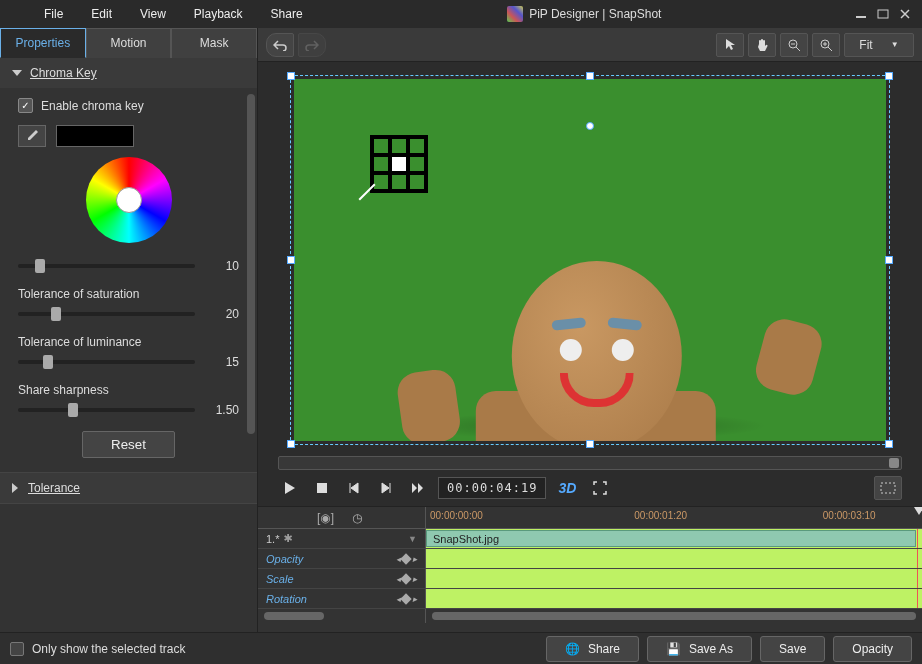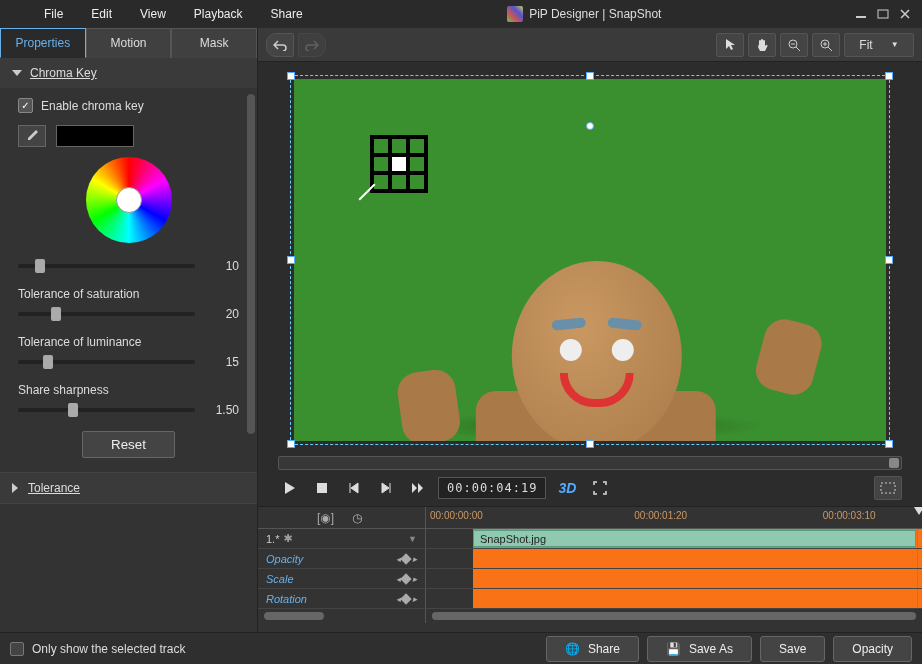--- a/index.html
+++ b/index.html
@@ -83,21 +83,21 @@
 .ruler-ticks { flex:1; position:relative; font-size:10px; color:#c96; }
 .tick{position:absolute;top:3px}
 .playhead{position:absolute;right:0;top:0;bottom:0;width:10px}
 .playhead::before{content:"";position:absolute;top:0;left:2px;width:0;height:0;border-left:5px solid transparent;border-right:5px solid transparent;border-top:8px solid #ddd}
 .tl-row { height:20px; display:flex; border-bottom:1px solid #444; }
 .tl-row-head { width:168px; display:flex; align-items:center; padding:0 8px; color:#ccc; border-right:1px solid #555; gap:4px; font-size:11px; }
 .tl-row-head.prop { color:#6ab0e8; font-style:italic; justify-content:space-between; }
 .kf-ctrl { display:flex; gap:2px; align-items:center; color:#aaa; font-size:9px; }
 .kf-ctrl span{cursor:pointer}
 .diamond{width:8px;height:8px;background:#aaa;transform:rotate(45deg);display:inline-block}
-.tl-row-body { flex:1; background:#f97316; position:relative;margin-left:47px; }
+.tl-row-body { flex:1; background:#bef264; position:relative; }
 .clip { position:absolute; top:1px; bottom:1px; left:0; right:6px; background:#8fc9b0; border:1px solid #5a9a7d; padding:2px 6px; color:#222; font-size:11px; }
 .redline{position:absolute;right:4px;top:0;bottom:0;width:1px;background:#e55}
 .tl-scroll { height:14px; display:flex; }
 .tl-scroll .sl{width:168px;border-right:1px solid #555;display:flex;align-items:center;padding:0 6px}
 .tl-scroll .sbar{width:60px;height:8px;background:#666;border-radius:4px}
 .tl-scroll .sr{flex:1;display:flex;align-items:center;padding:0 6px}
 .tl-scroll .hbar{flex:1;height:8px;background:#444;border-radius:4px;position:relative}
 .tl-scroll .hthumb{position:absolute;left:0;width:100%;height:8px;background:#666;border-radius:4px}
 .footer { height:32px; background:#2f2f2f; border-top:1px solid #222; display:flex; align-items:center; padding:0 10px; gap:8px; }
 .footer .chk2{width:14px;height:14px;border:1px solid #777;border-radius:2px;background:#444}

